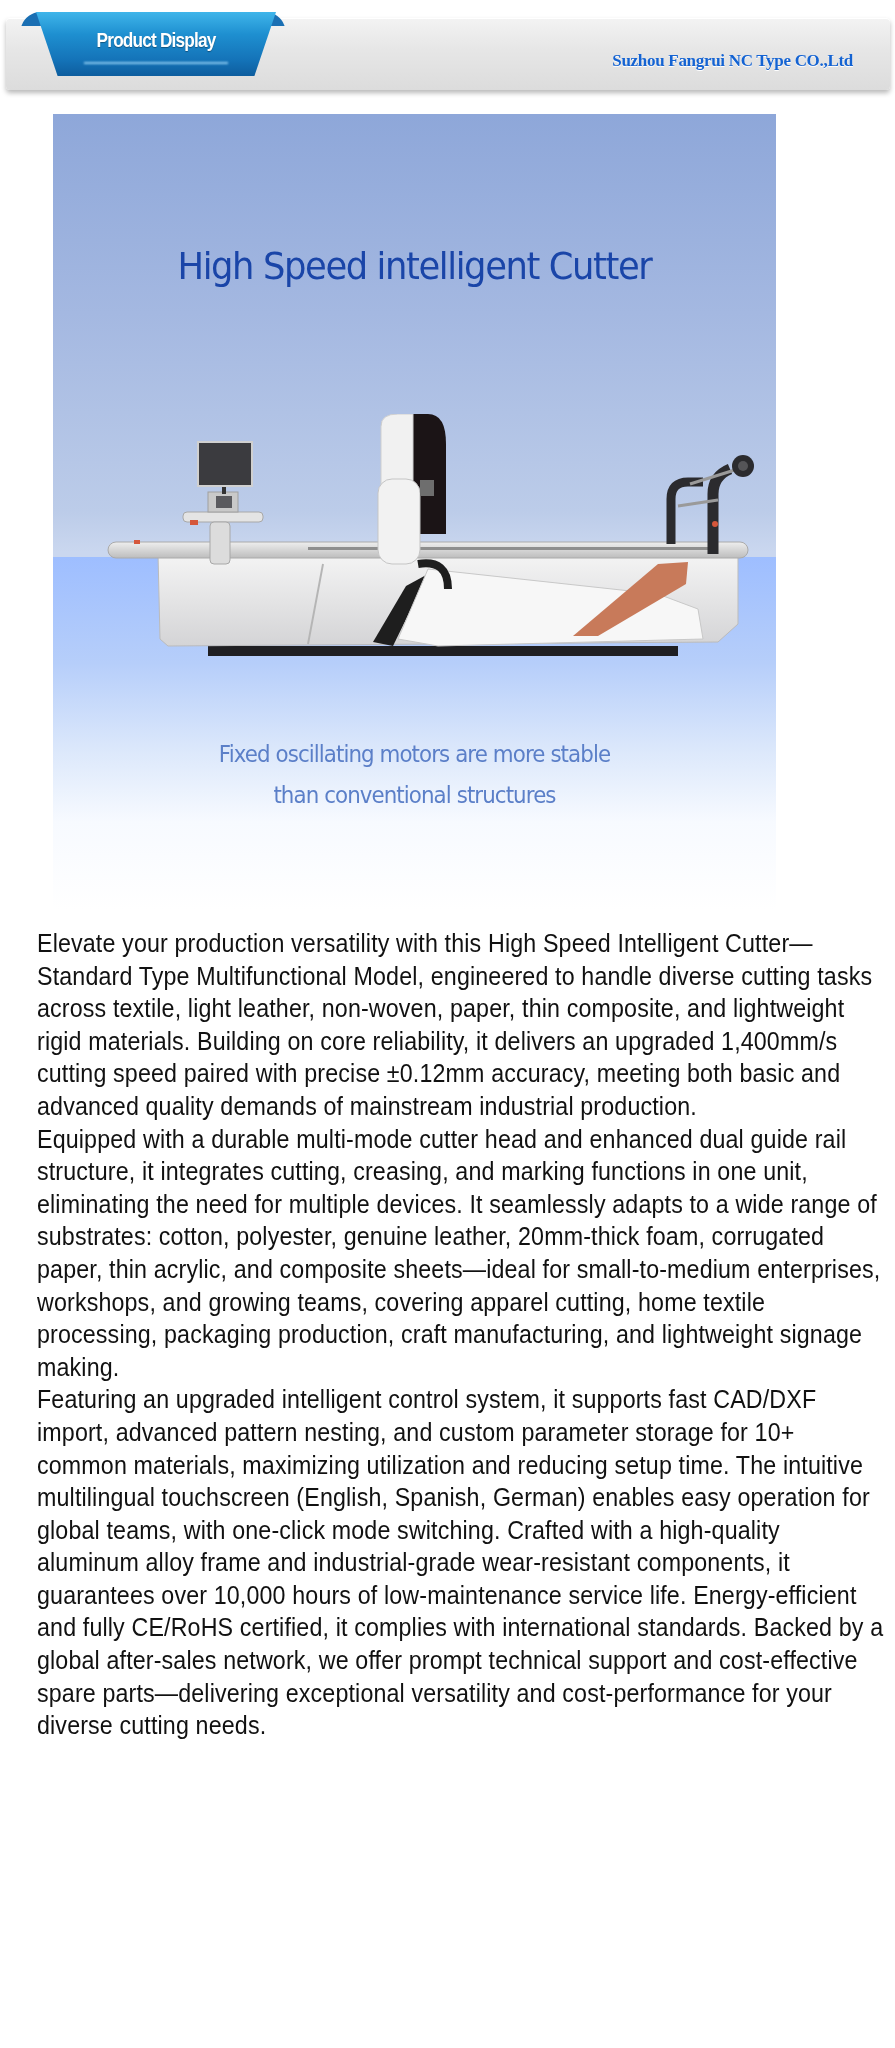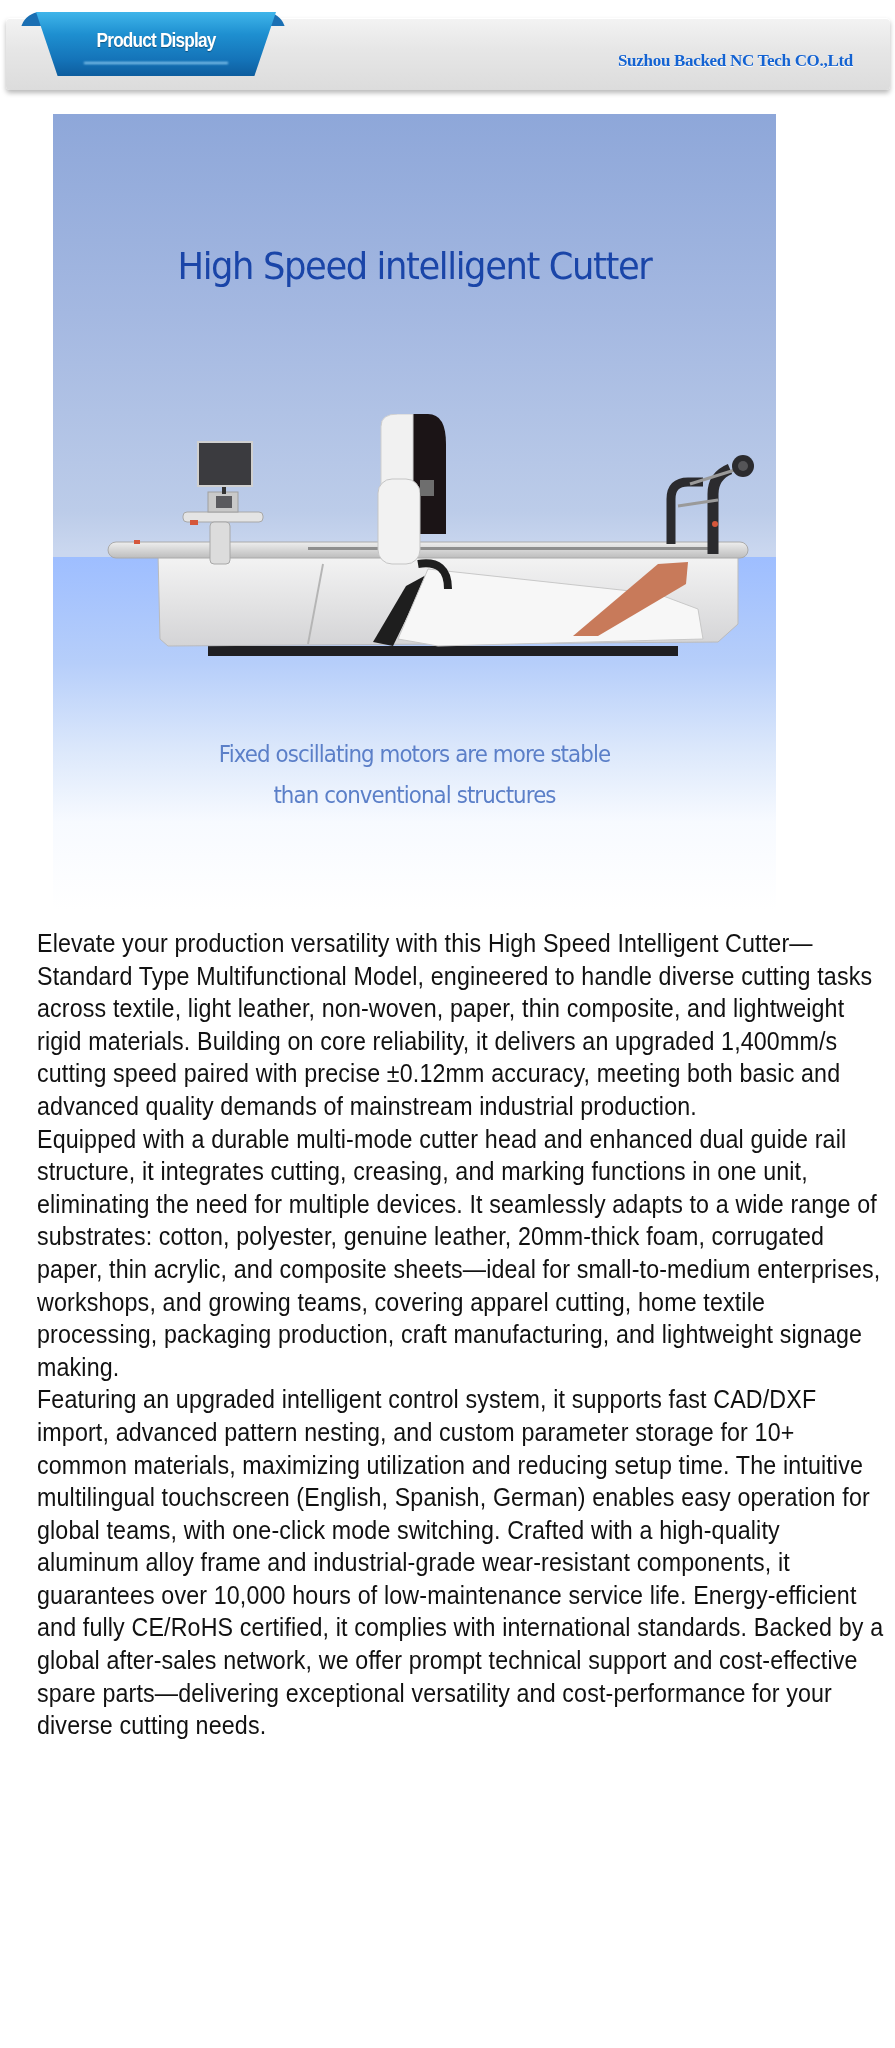--- a/index.html
+++ b/index.html
@@ -73,21 +73,21 @@
     .description p { width: 915px; }
   </style>
 </head>
 <body>
 
 <div class="banner"></div>
 <div class="ribbon-fold left"></div>
 <div class="ribbon-fold right"></div>
 <div class="ribbon"></div>
 <div class="ribbon-label">Product Display</div>
-<div class="company-name">Suzhou Backed NC Tech CO.,Ltd</div>
+<div class="company-name">Suzhou Fangrui NC Type CO.,Ltd</div>
 
 <div class="product-image">
   <div class="floor"></div>
   <div class="headline">High Speed intelligent Cutter</div>
 
   <svg class="machine" viewBox="0 0 710 250" xmlns="http://www.w3.org/2000/svg">
     <defs>
       <linearGradient id="bodyG" x1="0" y1="0" x2="0" y2="1">
         <stop offset="0" stop-color="#f4f4f4"></stop>
           <stop offset="1" stop-color="#d4d4d6"></stop>

